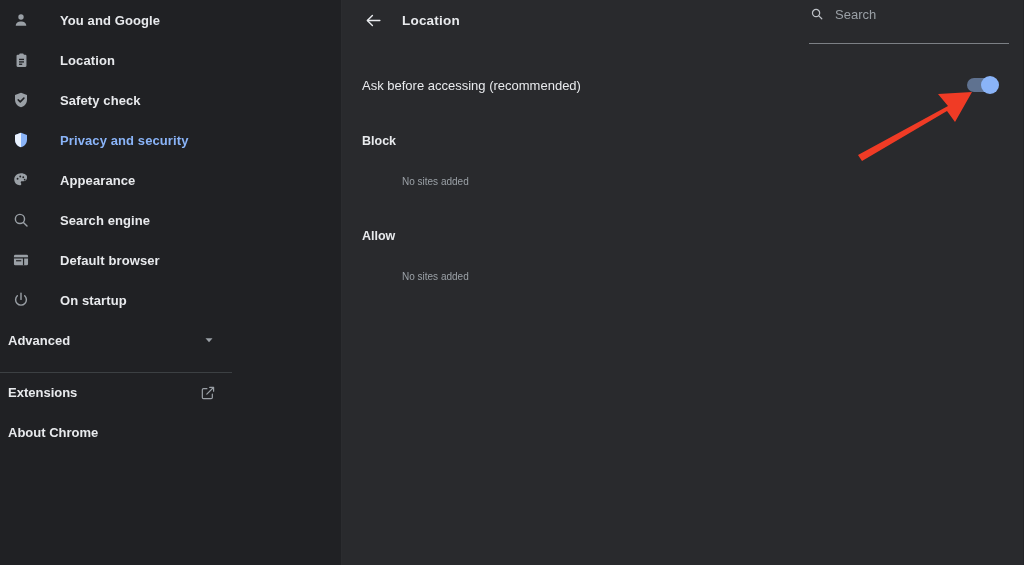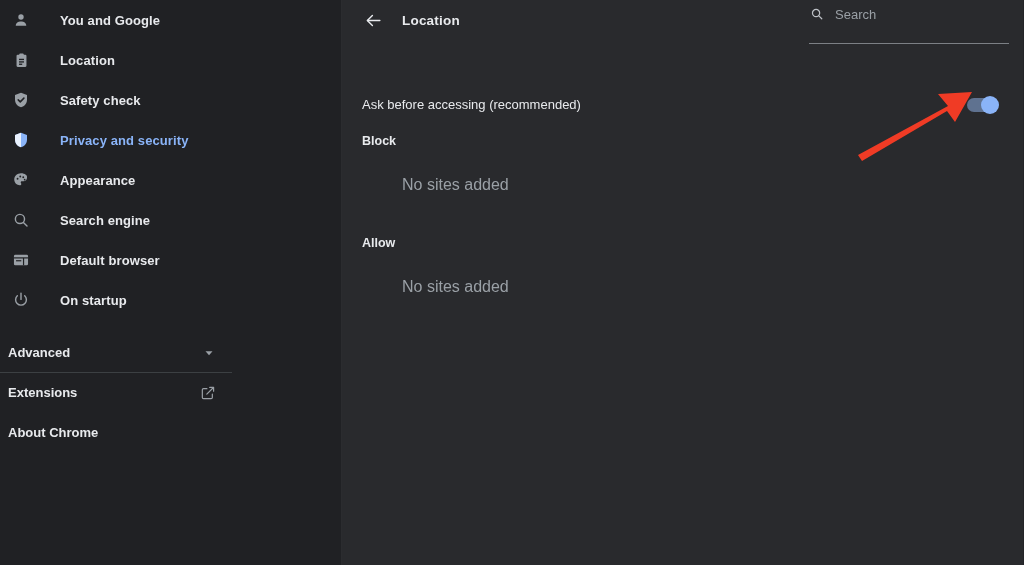--- a/index.html
+++ b/index.html
@@ -59,21 +59,21 @@
     font-weight: 700;
     color: #e8eaed;
     letter-spacing: .1px;
     white-space: nowrap;
   }
   .nav-item.active .nav-label { color: #8ab4f8; }
   .nav-item.active .nav-icon { color: #8ab4f8; }
 
   .advanced-row {
     display: flex;
-    align-items: flex-end;
+    align-items: center;
     height: 40px;
     padding: 0 16px 0 8px;
     box-sizing: border-box;
     width: 232px;
     cursor: pointer;
   }
   .advanced-label {
     font-size: 13px;
     font-weight: 700;
     color: #e8eaed;
@@ -180,21 +180,21 @@
     font-family: "Liberation Sans", sans-serif;
     font-size: 13px;
     color: #e8eaed;
     width: 100%;
     padding: 0;
   }
   .search-input::placeholder { color: #9aa0a6; }
 
   .ask-row {
     display: flex;
-    align-items: flex-end;
+    align-items: center;
     height: 54px;
     padding: 0 24px 0 20px;
     box-sizing: border-box;
     margin-top: 18px;
     gap: 20px;
   }
   .ask-label {
     font-size: 13px;
     color: #e8eaed;
     flex: 1;
@@ -226,21 +226,21 @@
 
   .section-head {
     font-size: 12.5px;
     color: #e8eaed;
     font-weight: 700;
     padding: 0 20px;
     margin-top: 20px;
     margin-bottom: 0;
   }
   .empty-text {
-    font-size: 16px;
+    font-size: 10px;
     color: #9aa0a6;
     padding-left: 60px;
     margin-top: 28px;
   }
   .block-section { margin-top: 22px; }
   .allow-section { margin-top: 42px; }
 
   .arrow-overlay {
     position: absolute;
     left: 0; top: 0;

